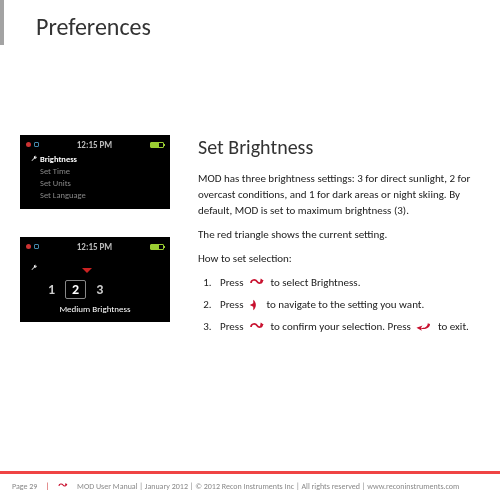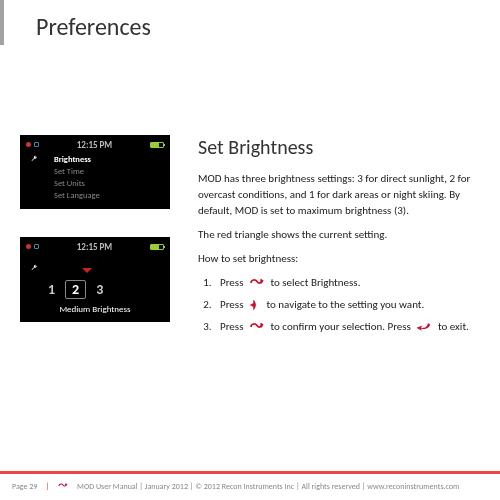--- a/index.html
+++ b/index.html
@@ -84,21 +84,21 @@
   .status-bar .dot { width:5px;height:5px;border-radius:50%;background:#c33; }
   .status-bar .dot2 { width:5px;height:5px;border:1px solid #48a;border-radius:1px; }
 
   .menu-list {
     font-size: 8.5px;
     padding-left: 4px;
   }
   .menu-list .row {
     display: flex;
     align-items: center;
-    gap: 16px;
+    gap: 2px;
     padding: 1px 0;
   }
   .menu-list .row.selected { color: #fff; font-weight: bold; }
   .menu-list .row:not(.selected){ color:#888; }
   .wrench-mini { width:8px; height:8px; display:inline-block; }
 
   .brightness-panel { padding: 2px 4px 0 4px; }
   .brightness-nums {
     display: flex; align-items: center; gap: 6px;
     margin: 4px 0 4px 14px;
@@ -194,21 +194,21 @@
         <div class="brightness-label">Medium Brightness</div>
       </div>
     </div>
 
   </div>
 
   <div class="right-col">
     <h2>Set Brightness</h2>
     <p>MOD has three brightness settings: 3 for direct sunlight, 2 for overcast conditions, and 1 for dark areas or night skiing. By default, MOD is set to maximum brightness (3).</p>
     <p>The red triangle shows the current setting.</p>
-    <p>How to set brightness:</p>
+    <p>How to set selection:</p>
     <ol>
       <li>
         <span>Press</span>
         <svg class="inline-icon" width="18" height="12" viewBox="0 0 24 16">
           <path d="M4 8 C4 3 10 3 12 6 C14 9 19 9 19 4" fill="none" stroke="#c8102e" stroke-width="2.2"></path>
           <path d="M17 2 L21 5 L16 7 Z" fill="#c8102e"></path>
         </svg>
         <span>to select Brightness.</span>
       </li>
       <li>

